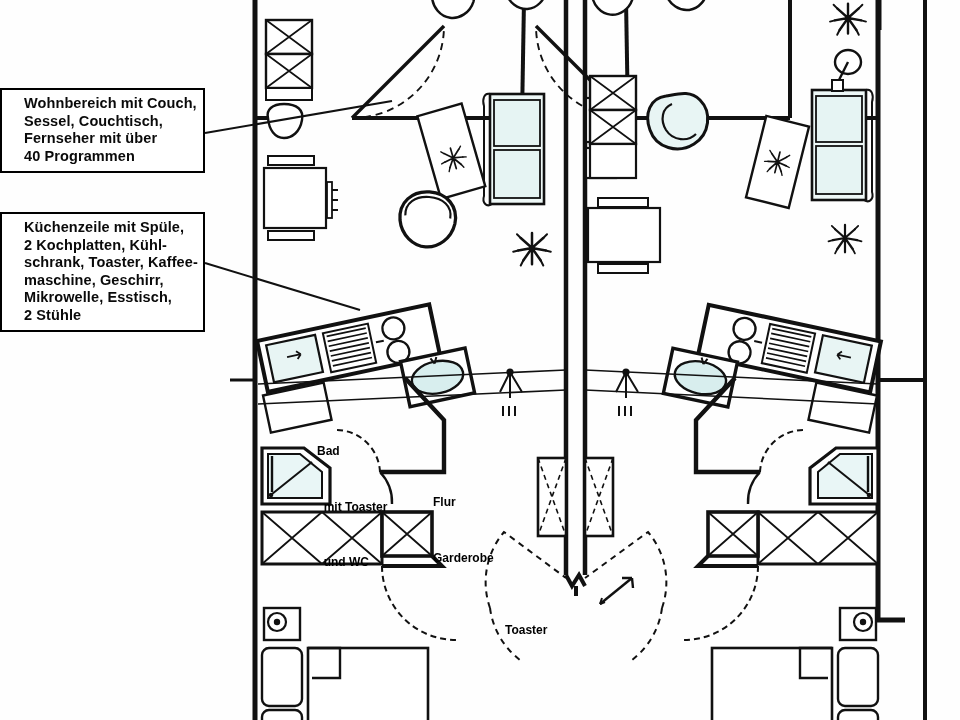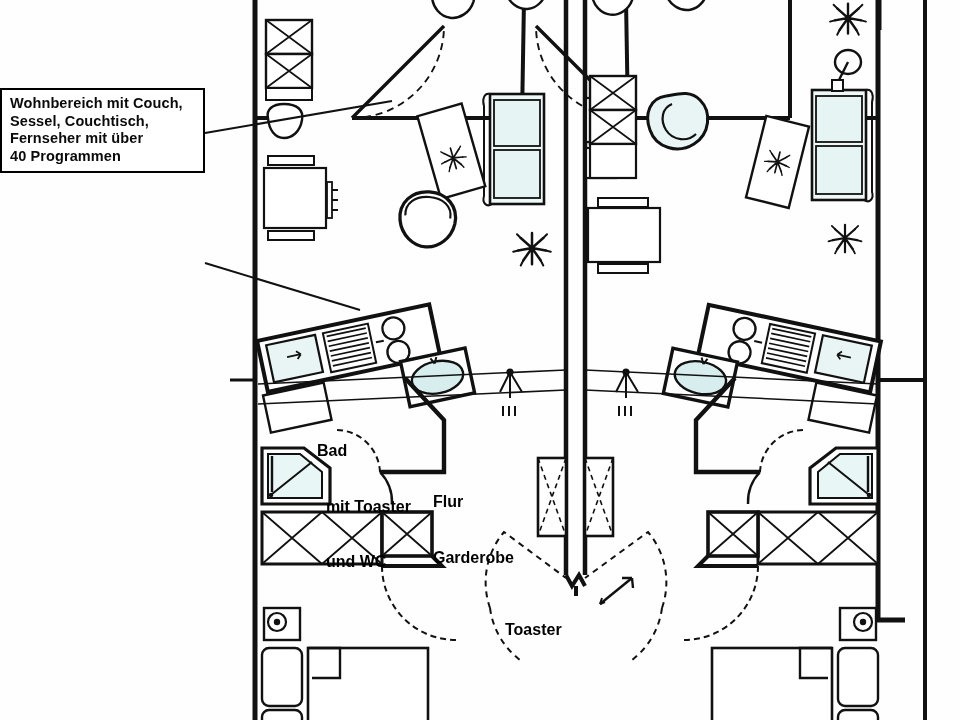--- a/index.html
+++ b/index.html
@@ -2,27 +2,27 @@
 <html><head>
 <meta charset="utf-8">
 <style>
   html,body{margin:0;padding:0;background:#ffffff;}
   body{width:960px;height:720px;overflow:hidden;
        font-family:"Liberation Sans",sans-serif;}
   #stage{position:relative;width:960px;height:720px;background:#fefefe;}
   svg#plan{position:absolute;left:0;top:0;width:960px;height:720px;}
 
   .callout{position:absolute;background:#ffffff;border:2px solid #000;
-           padding:5px 7px 6px 8px;box-sizing:border-box;z-index:5;}
+           padding:5px 7px 6px 22px;box-sizing:border-box;z-index:5;}
   .callout .ln{font-size:14.5px;font-weight:bold;color:#0a0a0a;
                line-height:17.5px;letter-spacing:.1px;white-space:pre;}
   #callout-living{left:0px;top:88px;width:205px;}
   #callout-kitchen{left:0px;top:212px;width:205px;}
 
-  .plan-label{position:absolute;z-index:4;font-size:16px;font-weight:bold;
+  .plan-label{position:absolute;z-index:4;font-size:12px;font-weight:bold;
               color:#000;line-height:18.5px;white-space:pre;}
   #label-bad{left:317px;top:405px;}
   #label-flur{left:433px;top:456px;}
   #label-eingang{left:505px;top:584px;}
 </style>
 </head>
 <body>
 
 <div id="stage">
 
@@ -349,20 +349,28 @@
     </g>
   </svg>
 
   <div class="callout" id="callout-living">
     <div class="ln">Wohnbereich mit Couch,</div>
     <div class="ln">Sessel, Couchtisch,</div>
     <div class="ln">Fernseher mit über</div>
     <div class="ln">40 Programmen</div>
   </div>
 
+  <div class="callout" id="callout-kitchen">
+    <div class="ln">Küchenzeile mit Spüle,</div>
+    <div class="ln">2 Kochplatten, Kühl-</div>
+    <div class="ln">schrank, Toaster, Kaffee-</div>
+    <div class="ln">maschine, Geschirr,</div>
+    <div class="ln">Mikrowelle, Esstisch,</div>
+    <div class="ln">2 Stühle</div>
+  </div>
 
   <div class="plan-label" id="label-bad">
     <div>Bad</div>
     <div>  mit Toaster</div>
     <div>  und WC</div>
   </div>
 
   <div class="plan-label" id="label-flur">
     <div>Flur</div>
     <div>Garderobe</div>

